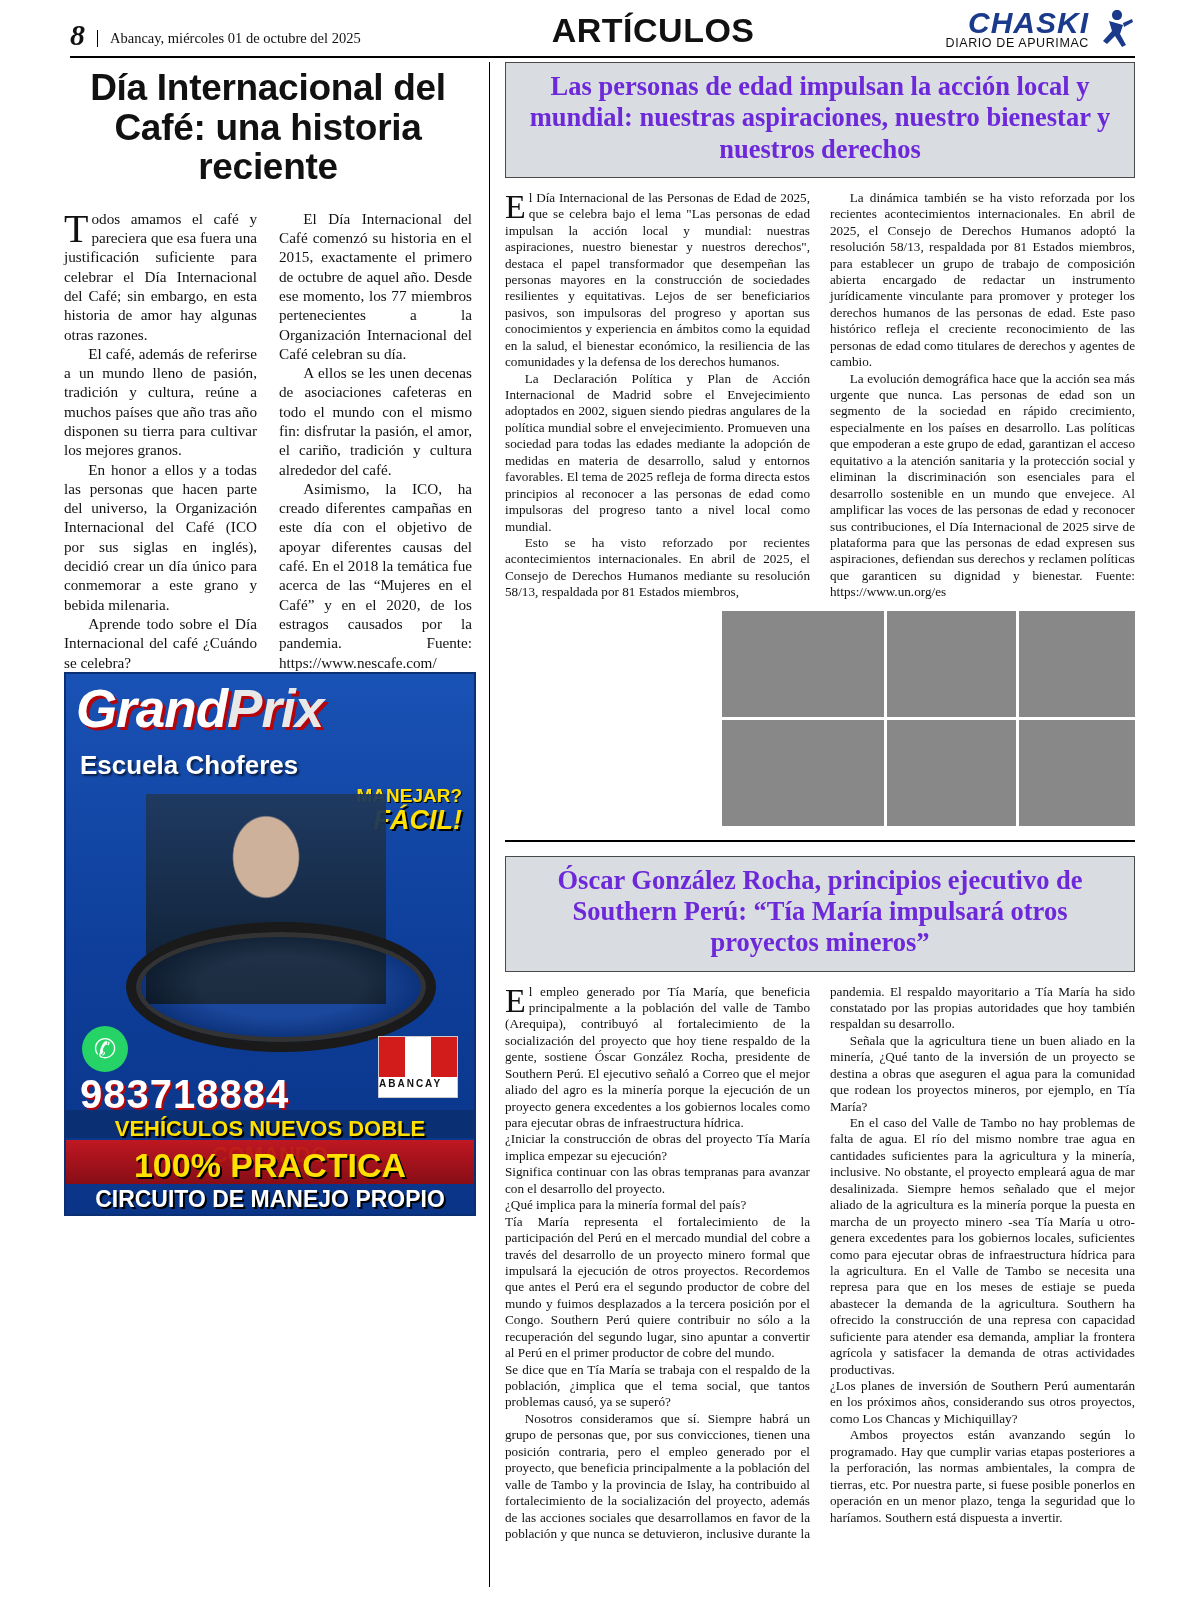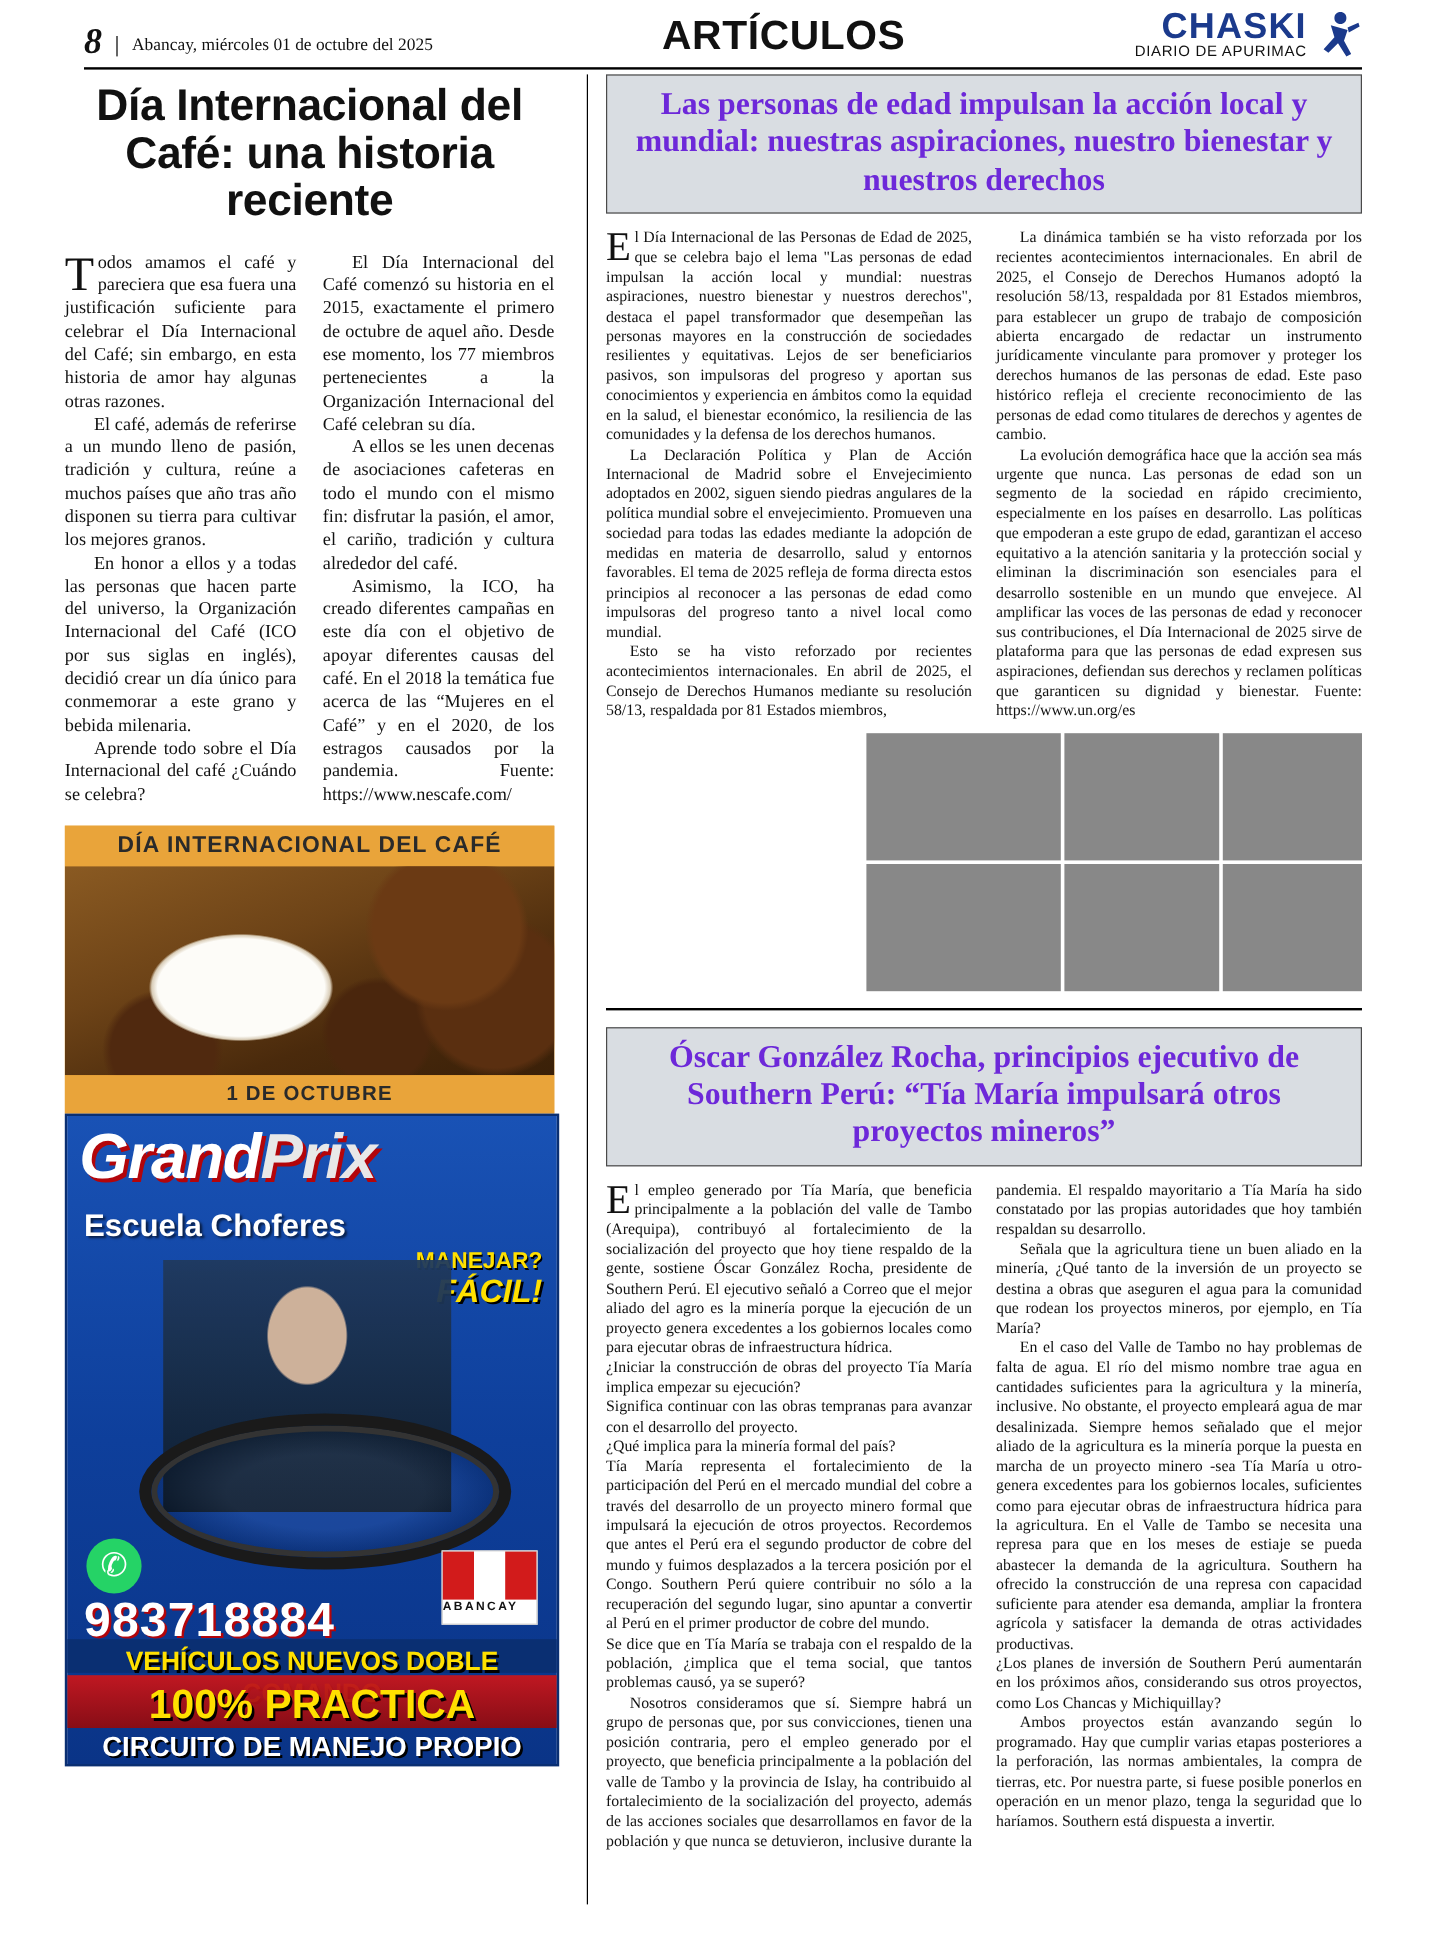--- a/index.html
+++ b/index.html
@@ -27,35 +27,35 @@
     font-size:14.5px; margin-bottom:7px; white-space:nowrap;
     border-left:1px solid #000; padding-left:12px;
   }
   .mast-section {
     flex:1; text-align:center; font-family:"Liberation Sans", sans-serif;
     font-weight:bold; font-size:34px; letter-spacing:0.5px; margin-bottom:4px;
   }
   .mast-brand { text-align:right; margin-bottom:3px; position:relative; padding-right:46px;}
   .brand-name {
     font-family:"Liberation Sans", sans-serif; font-weight:bold; font-size:30px;
-    letter-spacing:1px; line-height:0.95; color:#1b3a8c;
+    letter-spacing:1px; line-height:0.95; color:#1b3a8c;font-style:italic;
   }
   .brand-sub {
     font-family:"Liberation Sans", sans-serif; font-size:12.5px; letter-spacing:0.6px;
     color:#111; line-height:1.1;
   }
   .brand-logo{
     position:absolute; right:0; top:-2px; width:38px; height:42px;
   }
   .mast-rule {
     position:absolute; left:70px; top:56px; width:1065px; height:2px; background:#000;
   }
 
   
-  .left-col { position:absolute; left:54px; top:62px; width:408px; }
+  .left-col { position:absolute; left:64px; top:62px; width:408px; }
   .vrule-main {
     position:absolute; left:489px; top:62px; width:1px; height:1525px; background:#000;
   }
   .right-col { position:absolute; left:505px; top:62px; width:630px; }
 
   
   .lh {
     font-family:"Liberation Sans", sans-serif;
     font-weight:bold; font-size:37px; line-height:1.07;
     text-align:center; margin:6px 0 0 0; letter-spacing:-0.3px;
@@ -269,29 +269,20 @@
     <div class="left-body">
       <p class="first"><span class="dropcap">T</span><span>odos amamos el café y pareciera que esa fuera una justificación suficiente para celebrar el Día Internacional del Café; sin embargo, en esta historia de amor hay algunas otras razones.</span></p>
       <p>El café, además de referirse a un mundo lleno de pasión, tradición y cultura, reúne a muchos países que año tras año disponen su tierra para cultivar los mejores granos.</p>
       <p>En honor a ellos y a todas las personas que hacen parte del universo, la Organización Internacional del Café (ICO por sus siglas en inglés), decidió crear un día único para conmemorar a este grano y bebida milenaria.</p>
       <p>Aprende todo sobre el Día Internacional del café ¿Cuándo se celebra?</p>
       <p>El Día Internacional del Café comenzó su historia en el 2015, exactamente el primero de octubre de aquel año. Desde ese momento, los 77 miembros pertenecientes a la Organización Internacional del Café celebran su día.</p>
       <p>A ellos se les unen decenas de asociaciones cafeteras en todo el mundo con el mismo fin: disfrutar la pasión, el amor, el cariño, tradición y cultura alrededor del café.</p>
       <p>Asimismo, la ICO, ha creado diferentes campañas en este día con el objetivo de apoyar diferentes causas del café. En el 2018 la temática fue acerca de las “Mujeres en el Café” y en el 2020, de los estragos causados por la pandemia. Fuente: https://www.nescafe.com/</p>
     </div>
 
-    <div class="coffee-ad">
-      <div class="ca-top">
-        <span>DÍA INTERNACIONAL DEL CAFÉ</span>
-      </div>
-      <div class="ca-img"></div>
-      <div class="ca-bot">
-        <span>1 DE OCTUBRE</span>
-      </div>
-    </div>
 
     <div class="gp-ad">
       <div class="gp-title">
         <span class="gp-grand">Grand</span><span class="gp-grand gp-prix">Prix</span>
       </div>
       <div class="gp-sub">Escuela Choferes</div>
       <div class="gp-manejar">
         <div class="m1">MANEJAR?</div>
         <div class="m2">FÁCIL!</div>
       </div>

